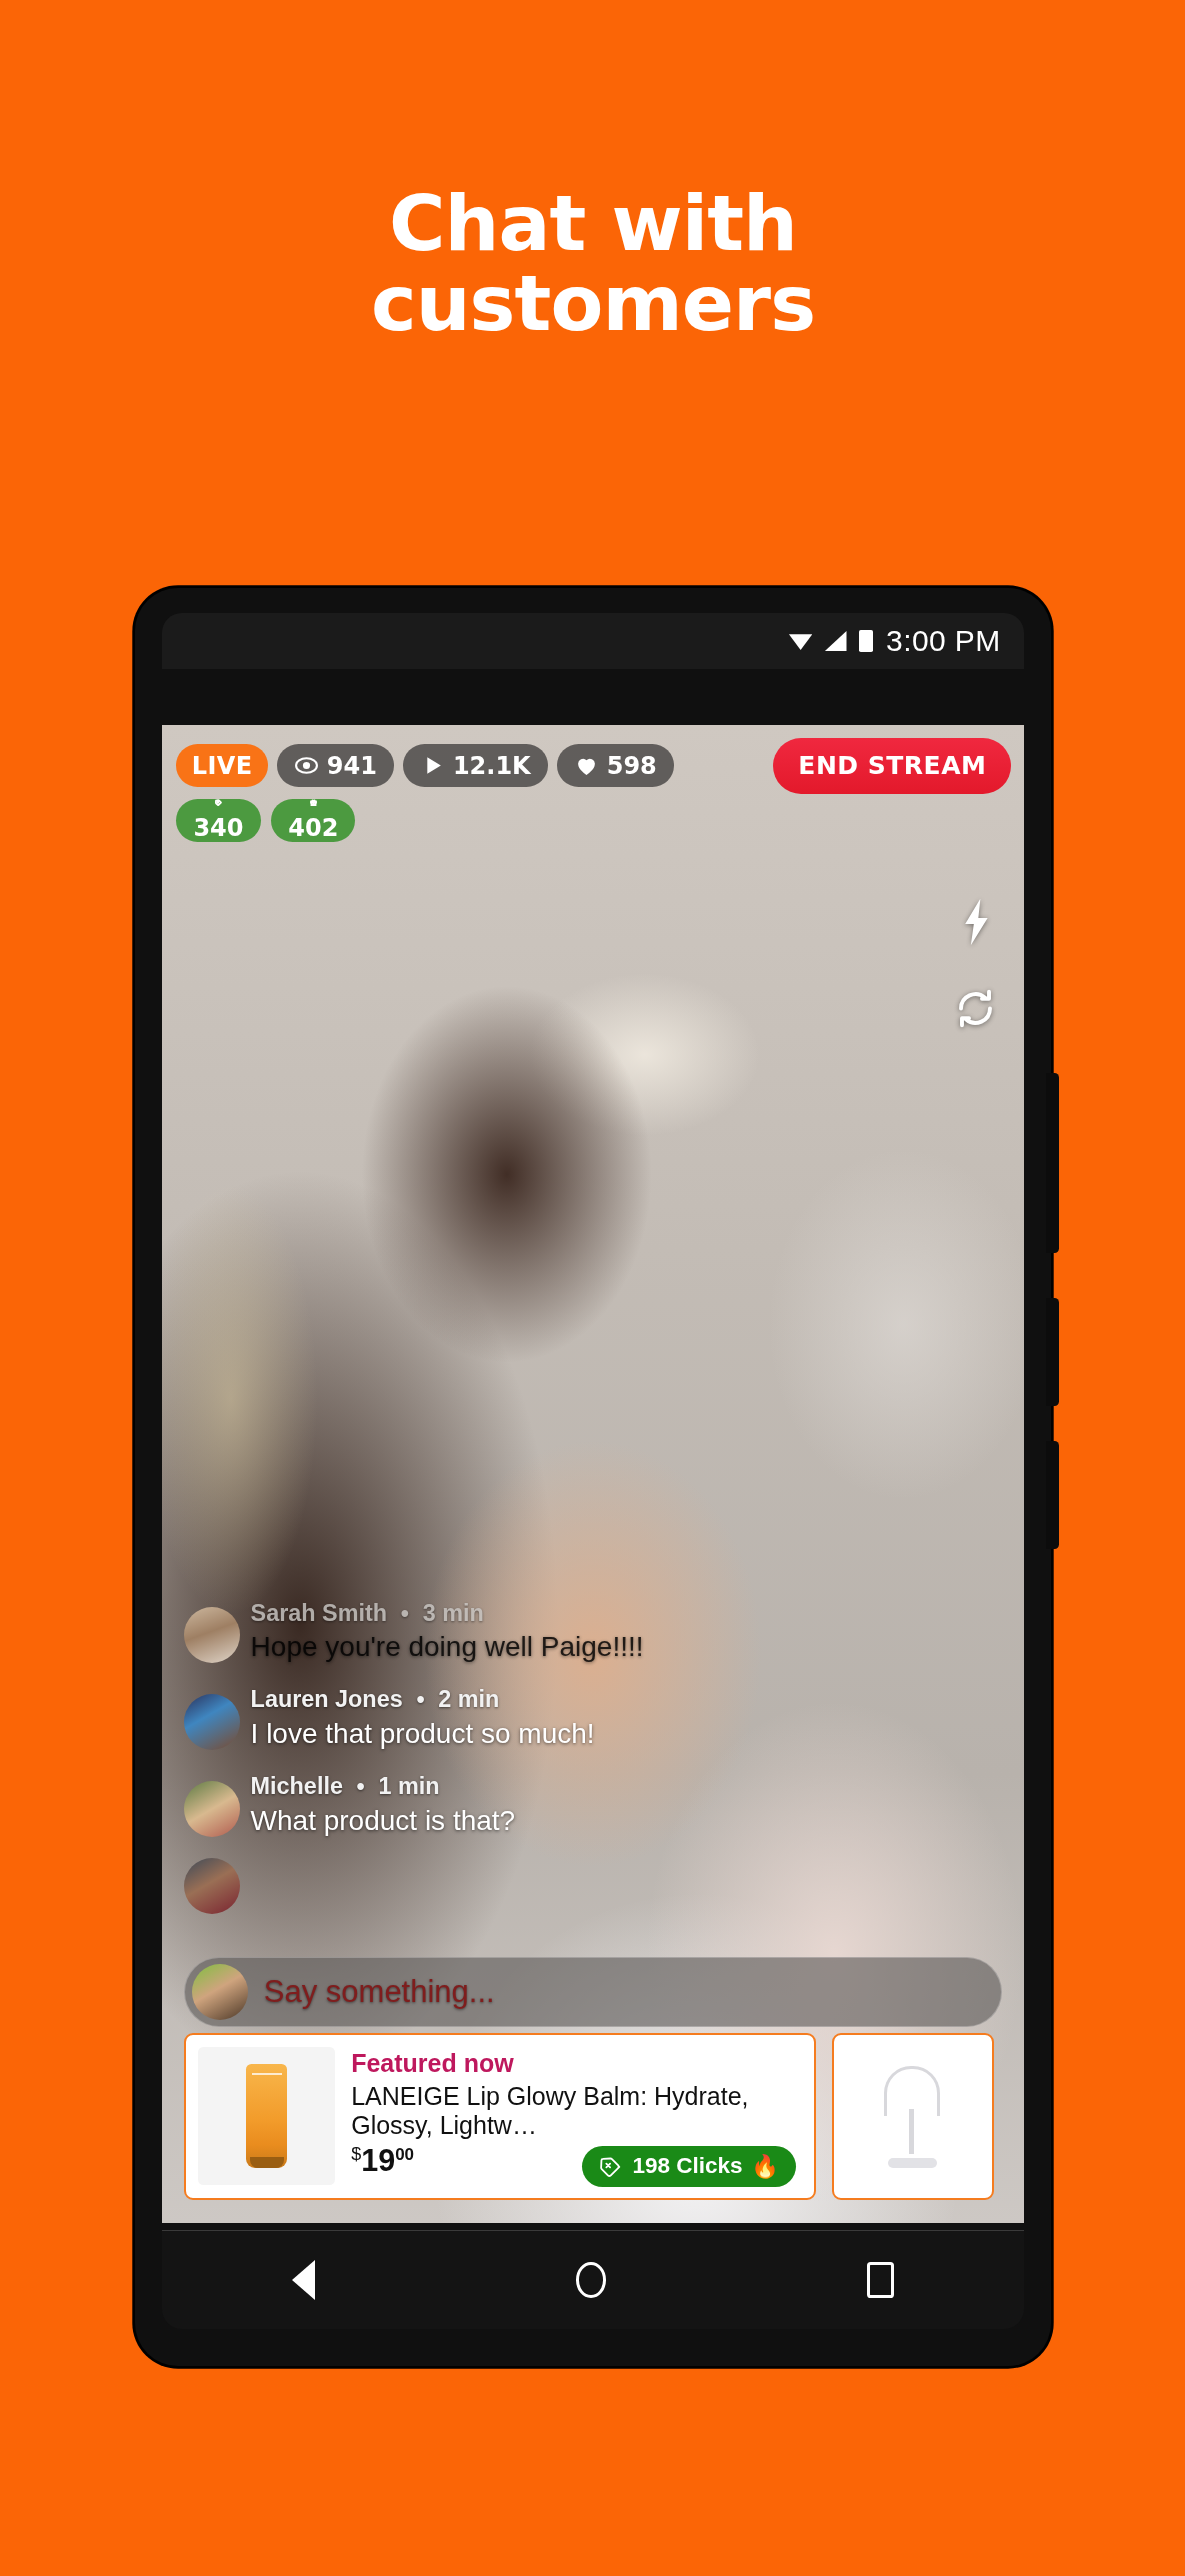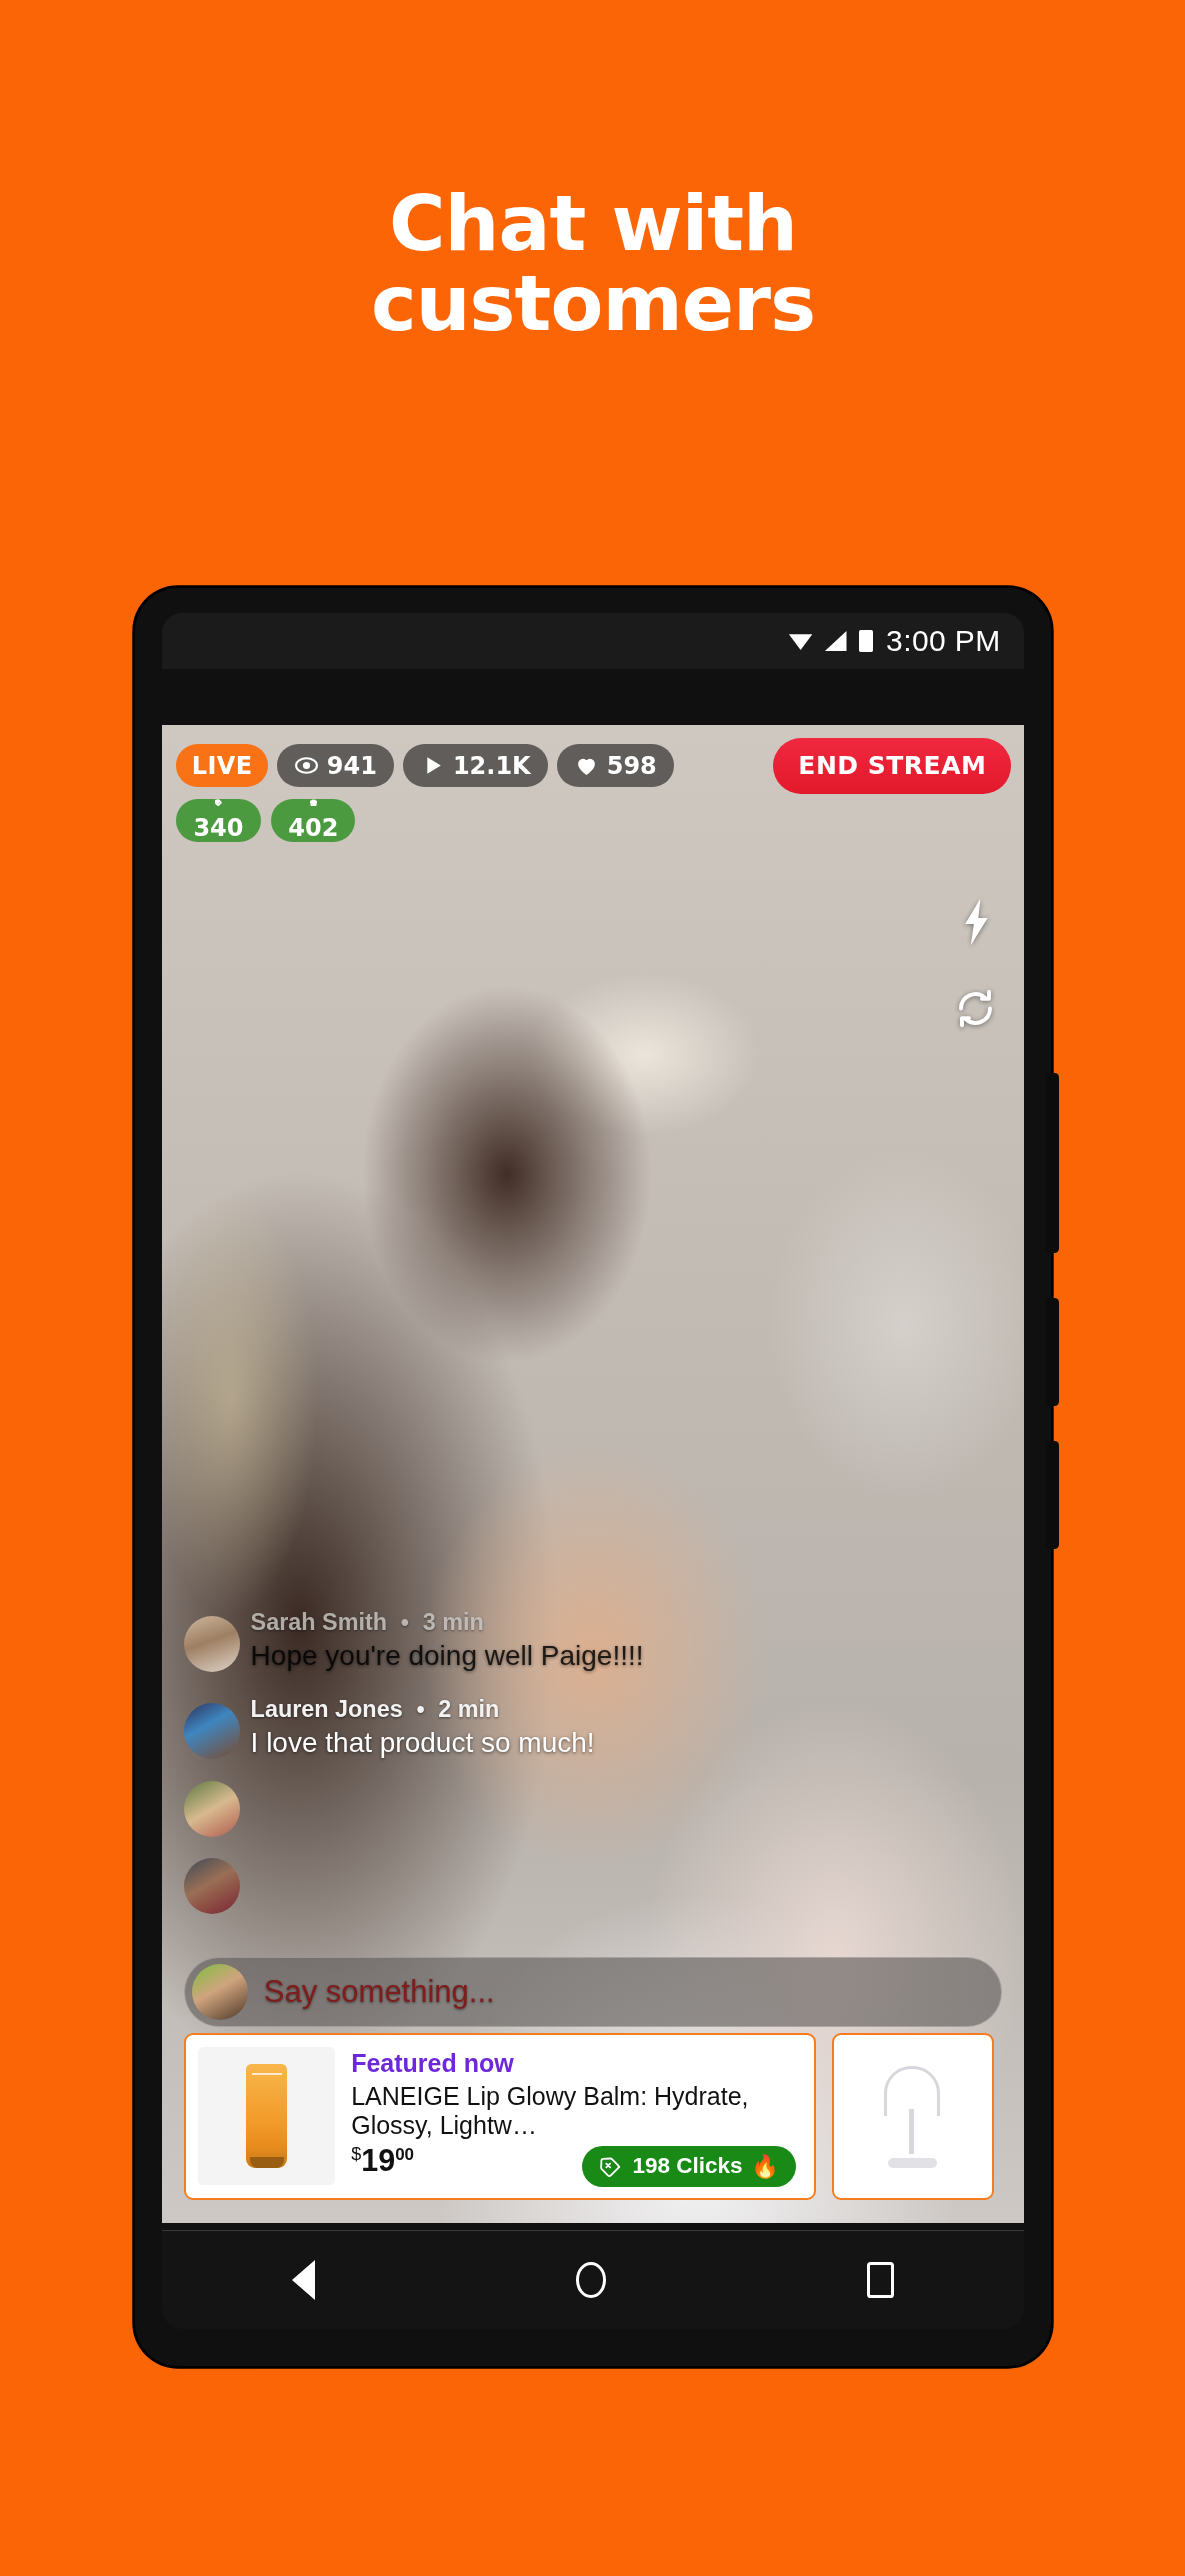--- a/index.html
+++ b/index.html
@@ -189,21 +189,21 @@
   }
   .tube::before{
     content:""; position:absolute; left:5.4px; right:5.4px; top:9px; height:1.8px;
     background:rgba(255,255,255,.75);
   }
   .tube::after{
     content:""; position:absolute; left:3.6px; right:3.6px; bottom:0; height:10.8px;
     background:#9a5e12; border-radius:0 0 8px 8px;
   }
   .prod-info { flex:1 1 auto; min-width:0; padding-top:1.8px; }
-  .prod-featured { font-size:25px; font-weight:bold; color:#6d28d9; margin-bottom:3.6px; }
+  .prod-featured { font-size:25px; font-weight:bold; color:#be185d; margin-bottom:3.6px; }
   .prod-title {
     font-size:25px; color:#111; line-height:1.16;
     display:-webkit-box; -webkit-line-clamp:2; -webkit-box-orient:vertical; overflow:hidden;
   }
   .prod-price { margin-top:3.6px; font-size:30.5px; font-weight:bold; color:#111; }
   .prod-price .cur { font-size:18px; vertical-align:10.8px; font-weight:normal; }
   .prod-price .cents { font-size:17px; vertical-align:10.8px; font-weight:bold; }
   .clicks-badge {
     position:absolute; right:18px; bottom:10.8px;
     background:#1A8A17; color:#fff;
@@ -343,20 +343,28 @@
             <span>Lauren Jones</span>
             <span class="dot">•</span>
             <span class="time">2 min</span>
           </div>
           <div class="msg-text">I love that product so much!</div>
         </div>
       </div>
 
       <div class="msg">
         <div class="avatar av3"></div>
+        <div class="msg-body">
+          <div class="msg-head">
+            <span>Michelle</span>
+            <span class="dot">•</span>
+            <span class="time">1 min</span>
+          </div>
+          <div class="msg-text">What product is that?</div>
+        </div>
       </div>
 
       <div class="msg">
         <div class="avatar av4"></div>
       </div>
 
     </div>
 
     <div class="say-bar">
       <div class="avatar av5"></div>

